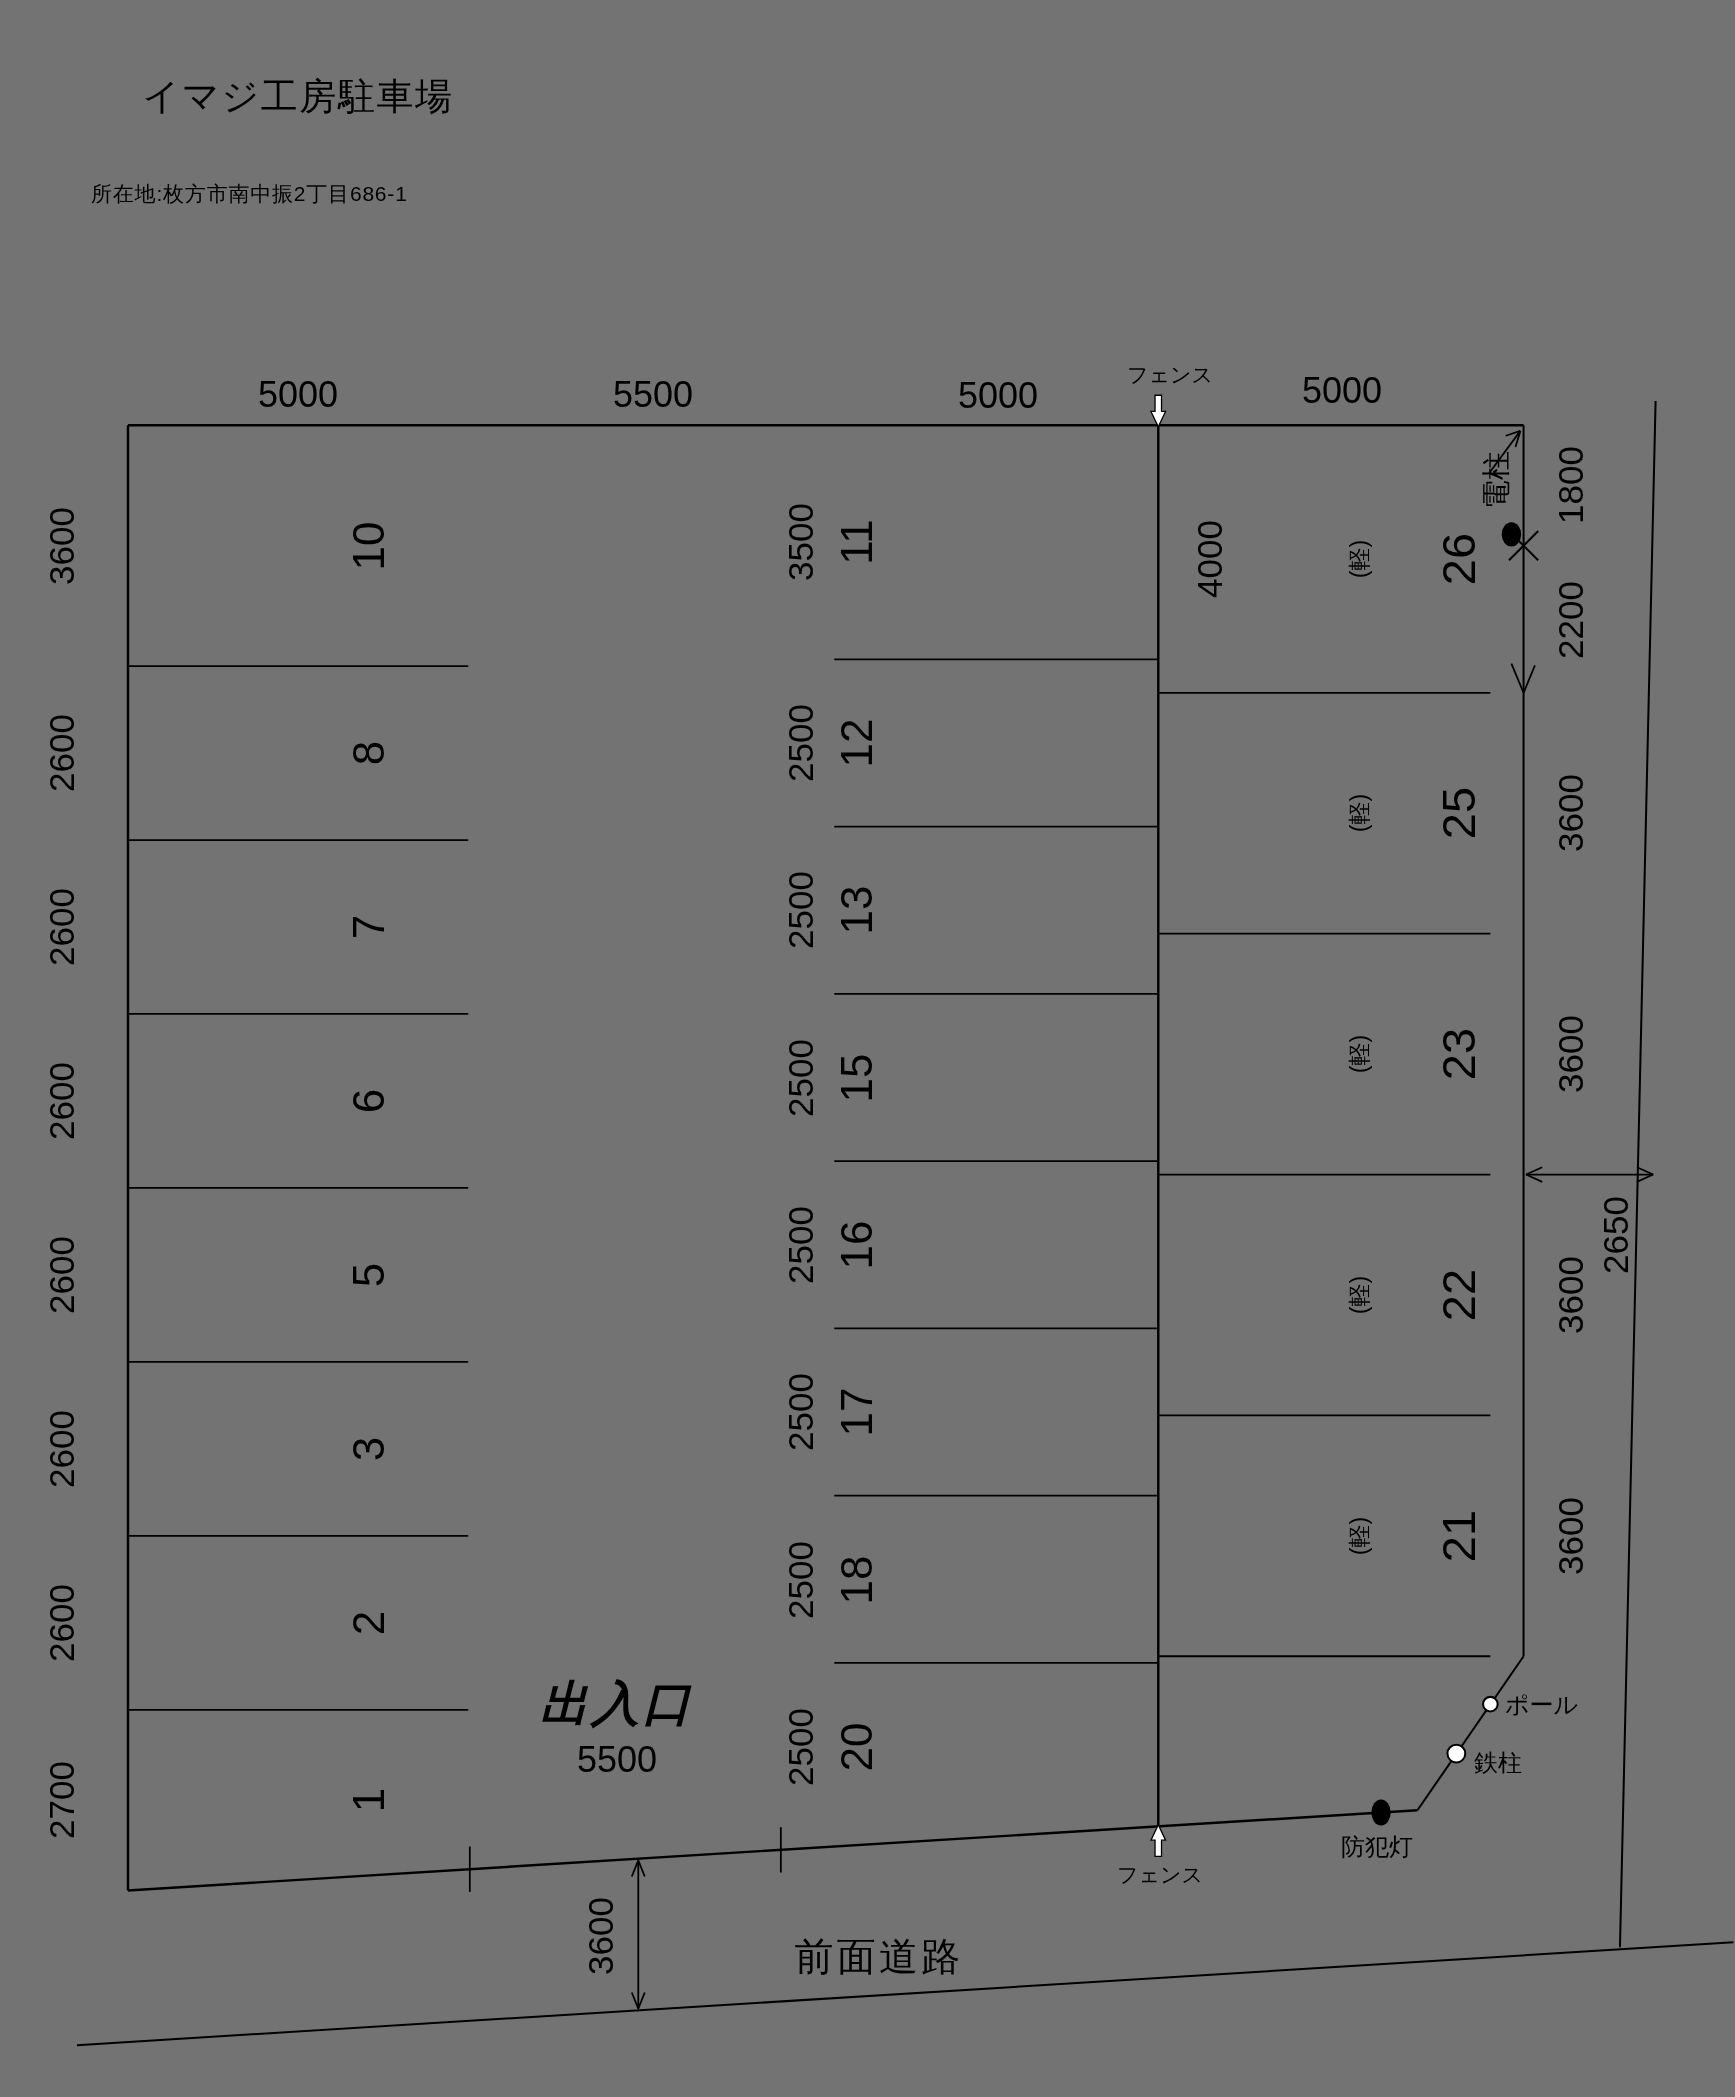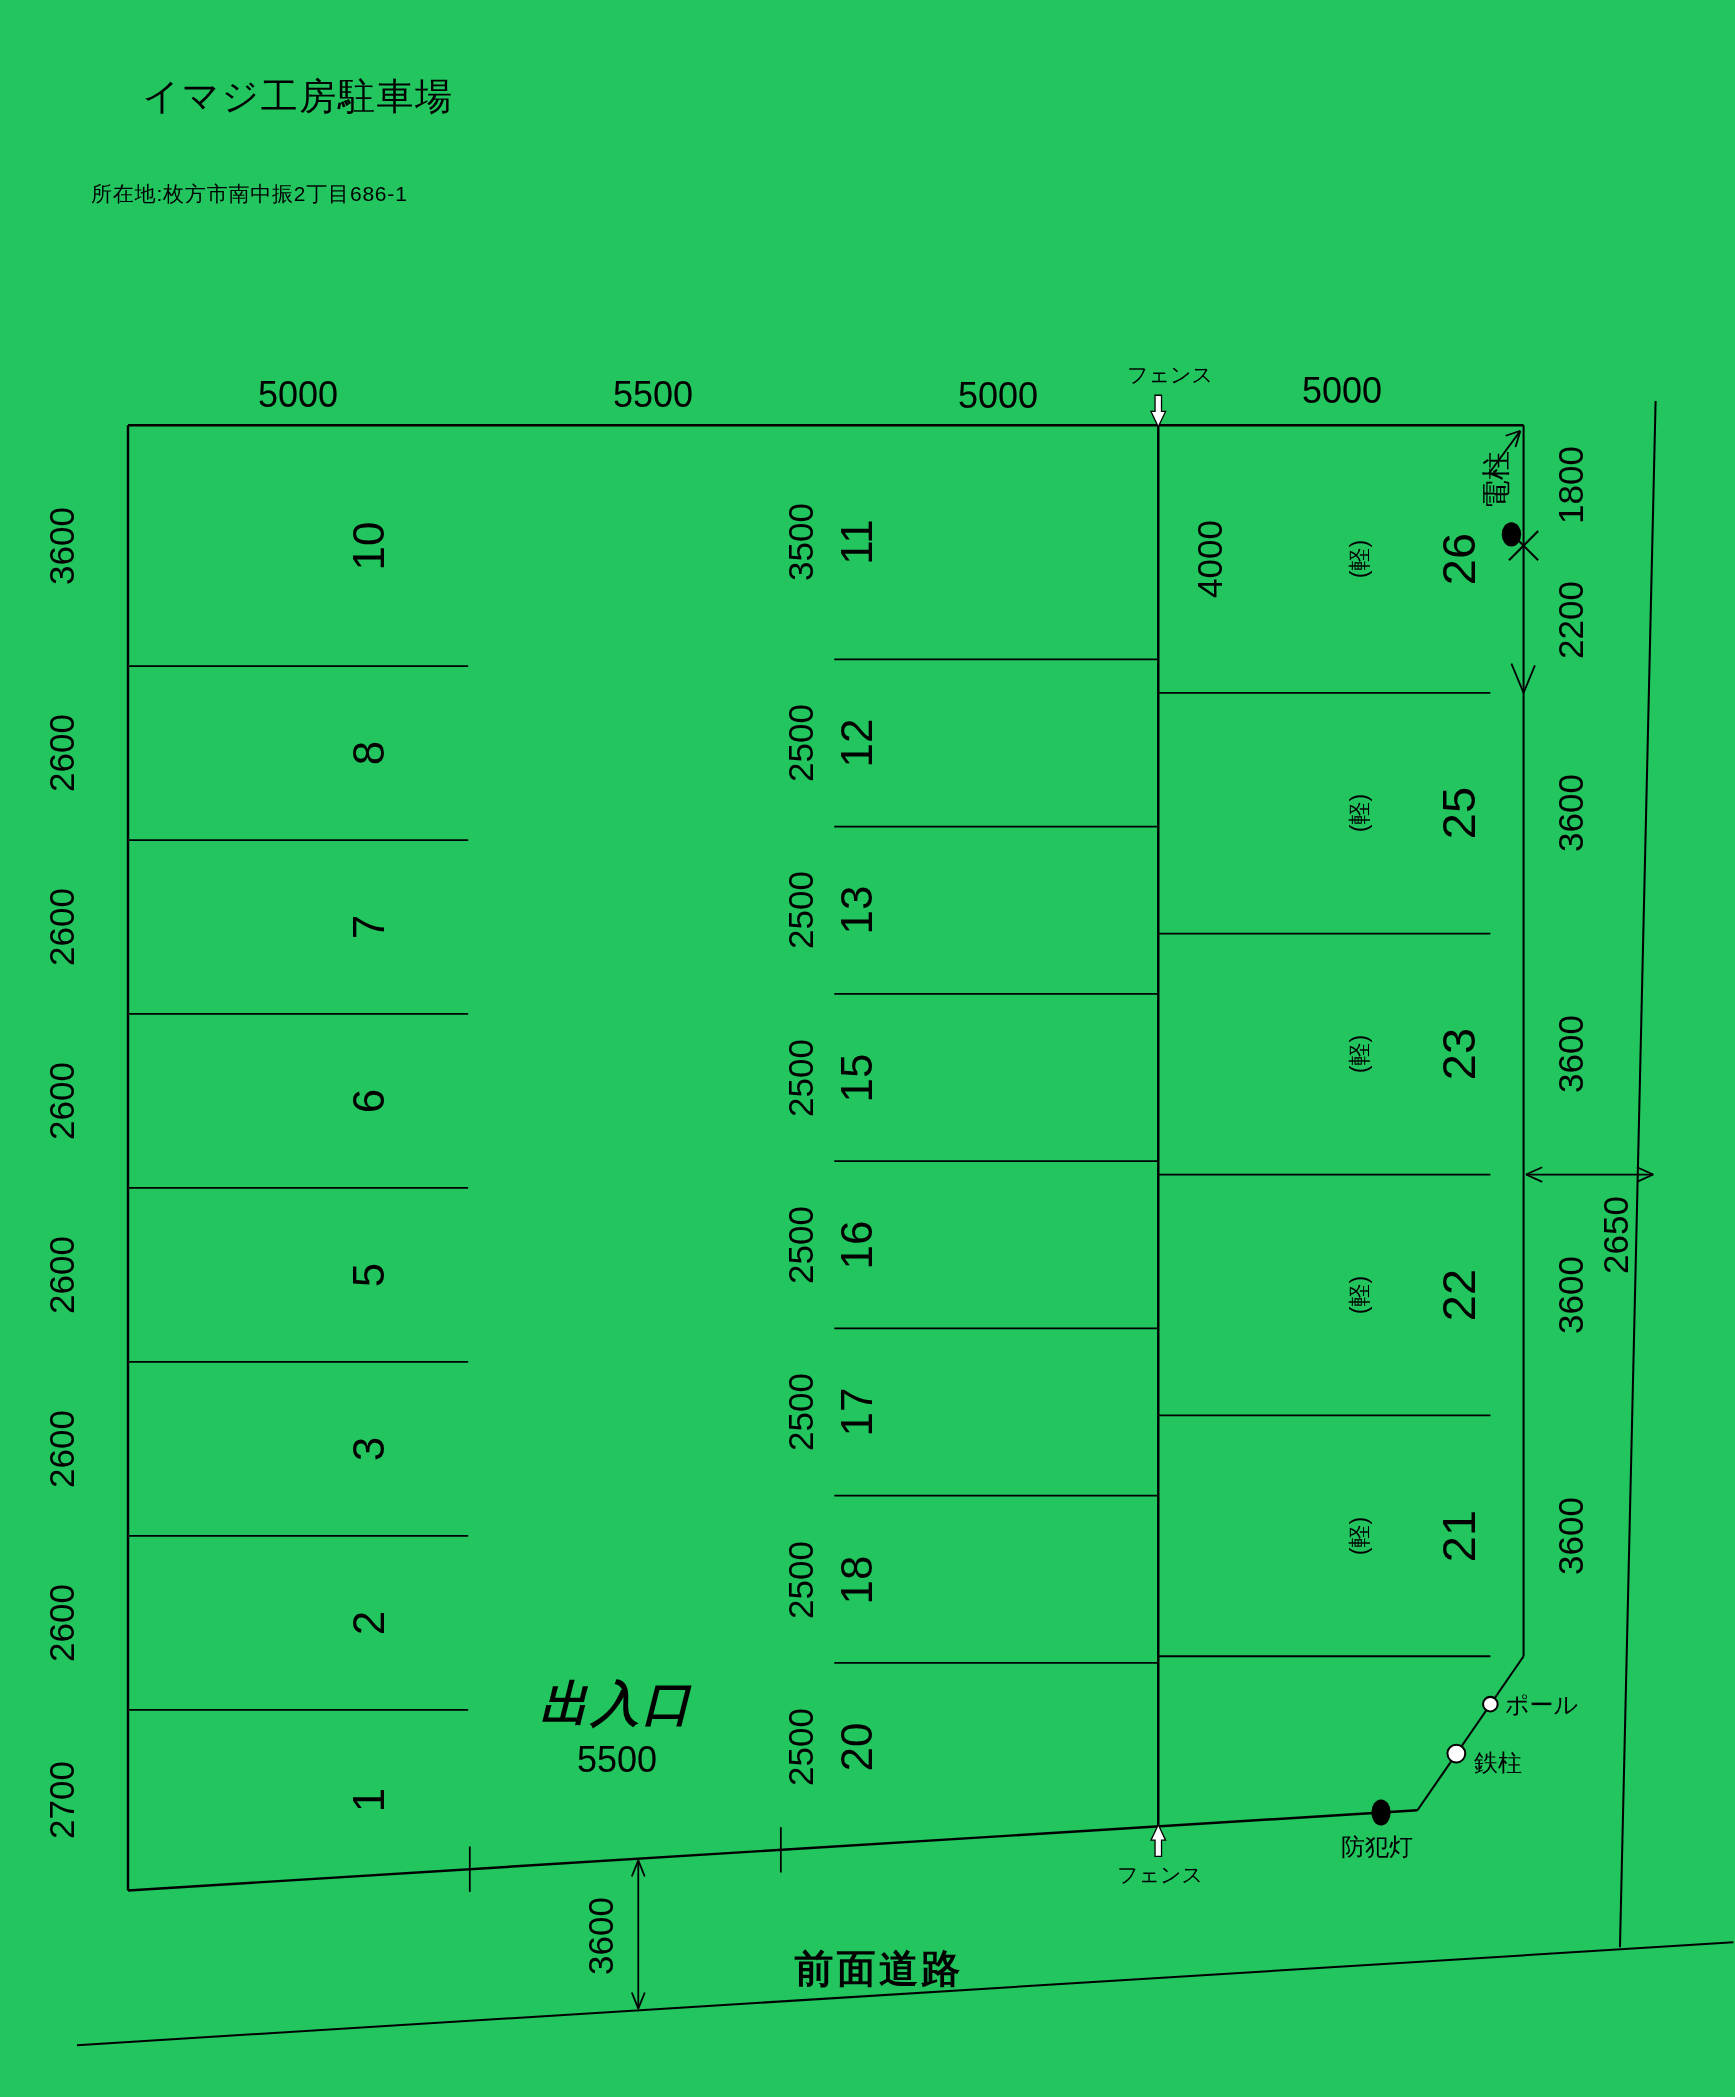--- a/index.html
+++ b/index.html
@@ -1,40 +1,40 @@
 <!DOCTYPE html>
 <html lang="ja" style="font-size:13px"><head>
 <meta charset="utf-8">
 <style>
   html,body{margin:0;padding:0;background:#ffffff;}
   #canvas{
     position:relative;
     width:1735px;height:2097px;
-    background:#22c55e;
+    background:#737373;
     font-family:"Liberation Sans","DejaVu Sans",sans-serif;
     color:#000;
     overflow:hidden;
   }
   #plan-svg{position:absolute;left:0;top:0;}
   .htext{position:absolute;transform:translate(-50%,-50%);white-space:nowrap;line-height:1;}
   .vtext{position:absolute;transform:translate(-50%,-50%) rotate(-90deg);white-space:nowrap;line-height:1;}
   .ltext{position:absolute;transform:translate(0,-50%);white-space:nowrap;line-height:1;}
   .title{position:absolute;font-size:37px;font-weight:500;letter-spacing:1.6px;}
   .address{position:absolute;font-size:21px;font-weight:400;letter-spacing:0.8px;}
   .dim{font-size:35px;}
   .topdim{font-size:36px;}
   .stallnum{font-size:44px;}
   .stallnum-r{font-size:47px;}
   .kei{font-size:23px;}
   .small-label{font-size:24px;}
   .fence-label{font-size:21px;}
   .pole-label{font-size:29px;}
   .entrance{font-size:48px;font-weight:600;letter-spacing:3.2px;font-style:italic;}
   .entrance-dim{font-size:36px;}
-  .road{font-size:39px;font-weight:700;letter-spacing:3.2px;margin-top:12px;}
+  .road{font-size:39px;font-weight:400;letter-spacing:3.2px;}
 </style>
 </head>
 <body>
 
 <div id="canvas">
   <svg id="plan-svg" width="1735" height="2097" viewBox="0 0 2142 2589">
       <line x1="158" y1="525" x2="1881" y2="525" stroke="#000" stroke-width="3"></line>
       <line x1="158" y1="525" x2="158" y2="2334" stroke="#000" stroke-width="3"></line>
       <line x1="158" y1="2334" x2="1750" y2="2234.9776" stroke="#000" stroke-width="3"></line>
       <line x1="1750" y1="2234.9776" x2="1881" y2="2044.8400000000006" stroke="#000" stroke-width="2.5"></line>

